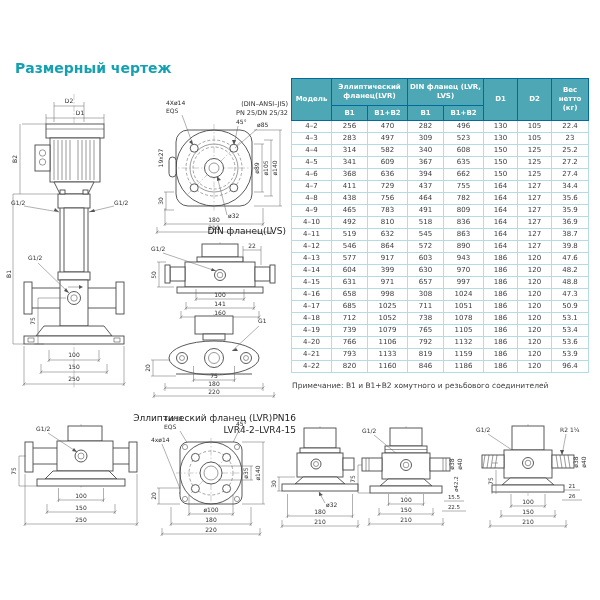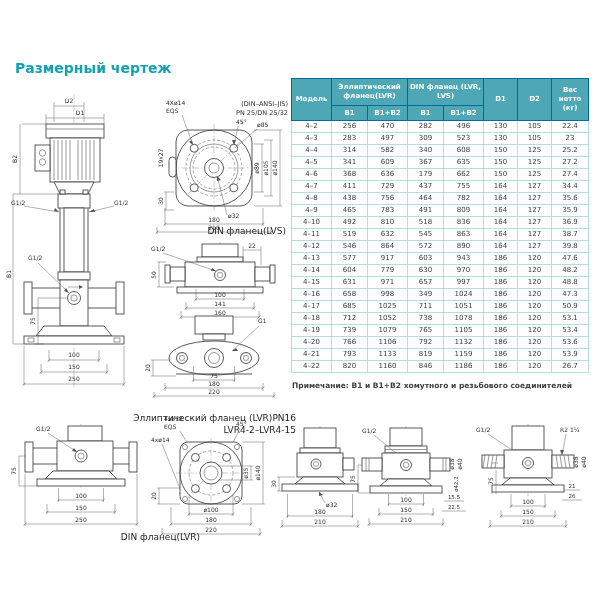--- a/index.html
+++ b/index.html
@@ -9,21 +9,21 @@
   .title{position:absolute;left:15px;top:60px;font-size:14px;font-weight:bold;color:var(--accent);}
   
   table.dims{position:absolute;left:291px;top:78px;width:297px;border-collapse:collapse;
              table-layout:fixed;font-size:7px;}
   table.dims thead th{background:var(--thbg);color:#fff;border:1px solid #0369a1;
              font-weight:bold;padding:1px 0;line-height:1.25;text-align:center;}
   table.dims thead tr.r1 th{height:24px;}
   table.dims thead tr.r2 th{height:12px;}
   table.dims tbody td{border:1px solid var(--tbord);color:var(--ink);text-align:center;
              padding:0;height:11px;line-height:11px;font-size:7px;background:#fff;}
-  .note{position:absolute;left:292px;top:380px;width:292px;font-size:7.5px;color:#3d3d3d;line-height:1.5;font-weight:bold;}
+  .note{position:absolute;left:292px;top:380px;width:292px;font-size:7.5px;color:#3d3d3d;line-height:1.5;}
   .caption{position:absolute;font-size:9px;color:#1d1d1d;text-align:right;line-height:1.35;}
   
   svg{position:absolute;overflow:visible;}
   .o{stroke:#474747;stroke-width:0.9;fill:none;}
   .of{stroke:#474747;stroke-width:0.9;fill:#ffffff;}
   .t{stroke:#474747;stroke-width:0.55;fill:none;}
   .d{stroke:#636363;stroke-width:0.5;fill:none;}
   .cl{stroke:#909090;stroke-width:0.45;fill:none;stroke-dasharray:6 2 1.5 2;}
   .dsh{stroke:#5a5a5a;stroke-width:0.55;fill:none;stroke-dasharray:3 2;}
   .arr{fill:#555;stroke:none;}
@@ -334,21 +334,21 @@
           <td>367</td>
           <td>635</td>
           <td>150</td>
           <td>125</td>
           <td>27.2</td>
         </tr>
         <tr>
           <td>4–6</td>
           <td>368</td>
           <td>636</td>
-          <td>179</td>
+          <td>394</td>
           <td>662</td>
           <td>150</td>
           <td>125</td>
           <td>27.4</td>
         </tr>
         <tr>
           <td>4–7</td>
           <td>411</td>
           <td>729</td>
           <td>437</td>
@@ -413,42 +413,42 @@
           <td>917</td>
           <td>603</td>
           <td>943</td>
           <td>186</td>
           <td>120</td>
           <td>47.6</td>
         </tr>
         <tr>
           <td>4–14</td>
           <td>604</td>
-          <td>779</td>
+          <td>399</td>
           <td>630</td>
           <td>970</td>
           <td>186</td>
           <td>120</td>
           <td>48.2</td>
         </tr>
         <tr>
           <td>4–15</td>
           <td>631</td>
           <td>971</td>
           <td>657</td>
           <td>997</td>
           <td>186</td>
           <td>120</td>
           <td>48.8</td>
         </tr>
         <tr>
           <td>4–16</td>
           <td>658</td>
           <td>998</td>
-          <td>349</td>
+          <td>308</td>
           <td>1024</td>
           <td>186</td>
           <td>120</td>
           <td>47.3</td>
         </tr>
         <tr>
           <td>4–17</td>
           <td>685</td>
           <td>1025</td>
           <td>711</td>
@@ -498,21 +498,21 @@
           <td>53.9</td>
         </tr>
         <tr>
           <td>4–22</td>
           <td>820</td>
           <td>1160</td>
           <td>846</td>
           <td>1186</td>
           <td>186</td>
           <td>120</td>
-          <td>26.7</td>
+          <td>96.4</td>
         </tr>
       </tbody>
   </table>
 
   <div class="note">
     <div>Примечание: B1 и B1+B2 хомутного и резьбового соединителей</div>
   </div>
 
   <svg style="left:12px;top:424px" width="138" height="110" viewBox="0 0 138 110">
     <line class="cl" x1="69" y1="0" x2="69" y2="66"></line>
@@ -600,21 +600,20 @@
       <line class="d" x1="101" y1="93" x2="101" y2="112"></line>
     <line class="d" x1="21" y1="110" x2="101" y2="110"></line>
       <path class="d" d="M19.5 111.5 L22.5 108.5 M99.5 111.5 L102.5 108.5"></path>
     <text x="61" y="107.5" text-anchor="middle">180</text>
     <line class="d" x1="12" y1="114" x2="12" y2="122"></line>
       <line class="d" x1="110" y1="114" x2="110" y2="122"></line>
     <line class="d" x1="12" y1="120" x2="110" y2="120"></line>
       <path class="d" d="M10.5 121.5 L13.5 118.5 M108.5 121.5 L111.5 118.5"></path>
     <text x="61" y="117.5" text-anchor="middle">220</text>
   </svg>
-  <div class="caption" style="left:50px;top:531px;width:150px">DIN фланец(LVR)</div>
 
   <svg style="left:274px;top:426px" width="102" height="108" viewBox="0 0 102 108">
     <line class="cl" x1="46" y1="0" x2="46" y2="70"></line>
     <rect class="of" x="30" y="2" width="32" height="20"></rect>
     <rect class="of" x="26" y="22" width="40" height="5"></rect>
     <rect class="of" x="23" y="27" width="46" height="24"></rect>
     <circle class="of" cx="42" cy="38" r="5"></circle>
       <circle class="t" cx="42" cy="38" r="2.5"></circle>
     <rect class="of" x="69" y="32" width="11" height="12"></rect>
     <polygon class="of" points="29,51 63,51 71,58 21,58"></polygon>

